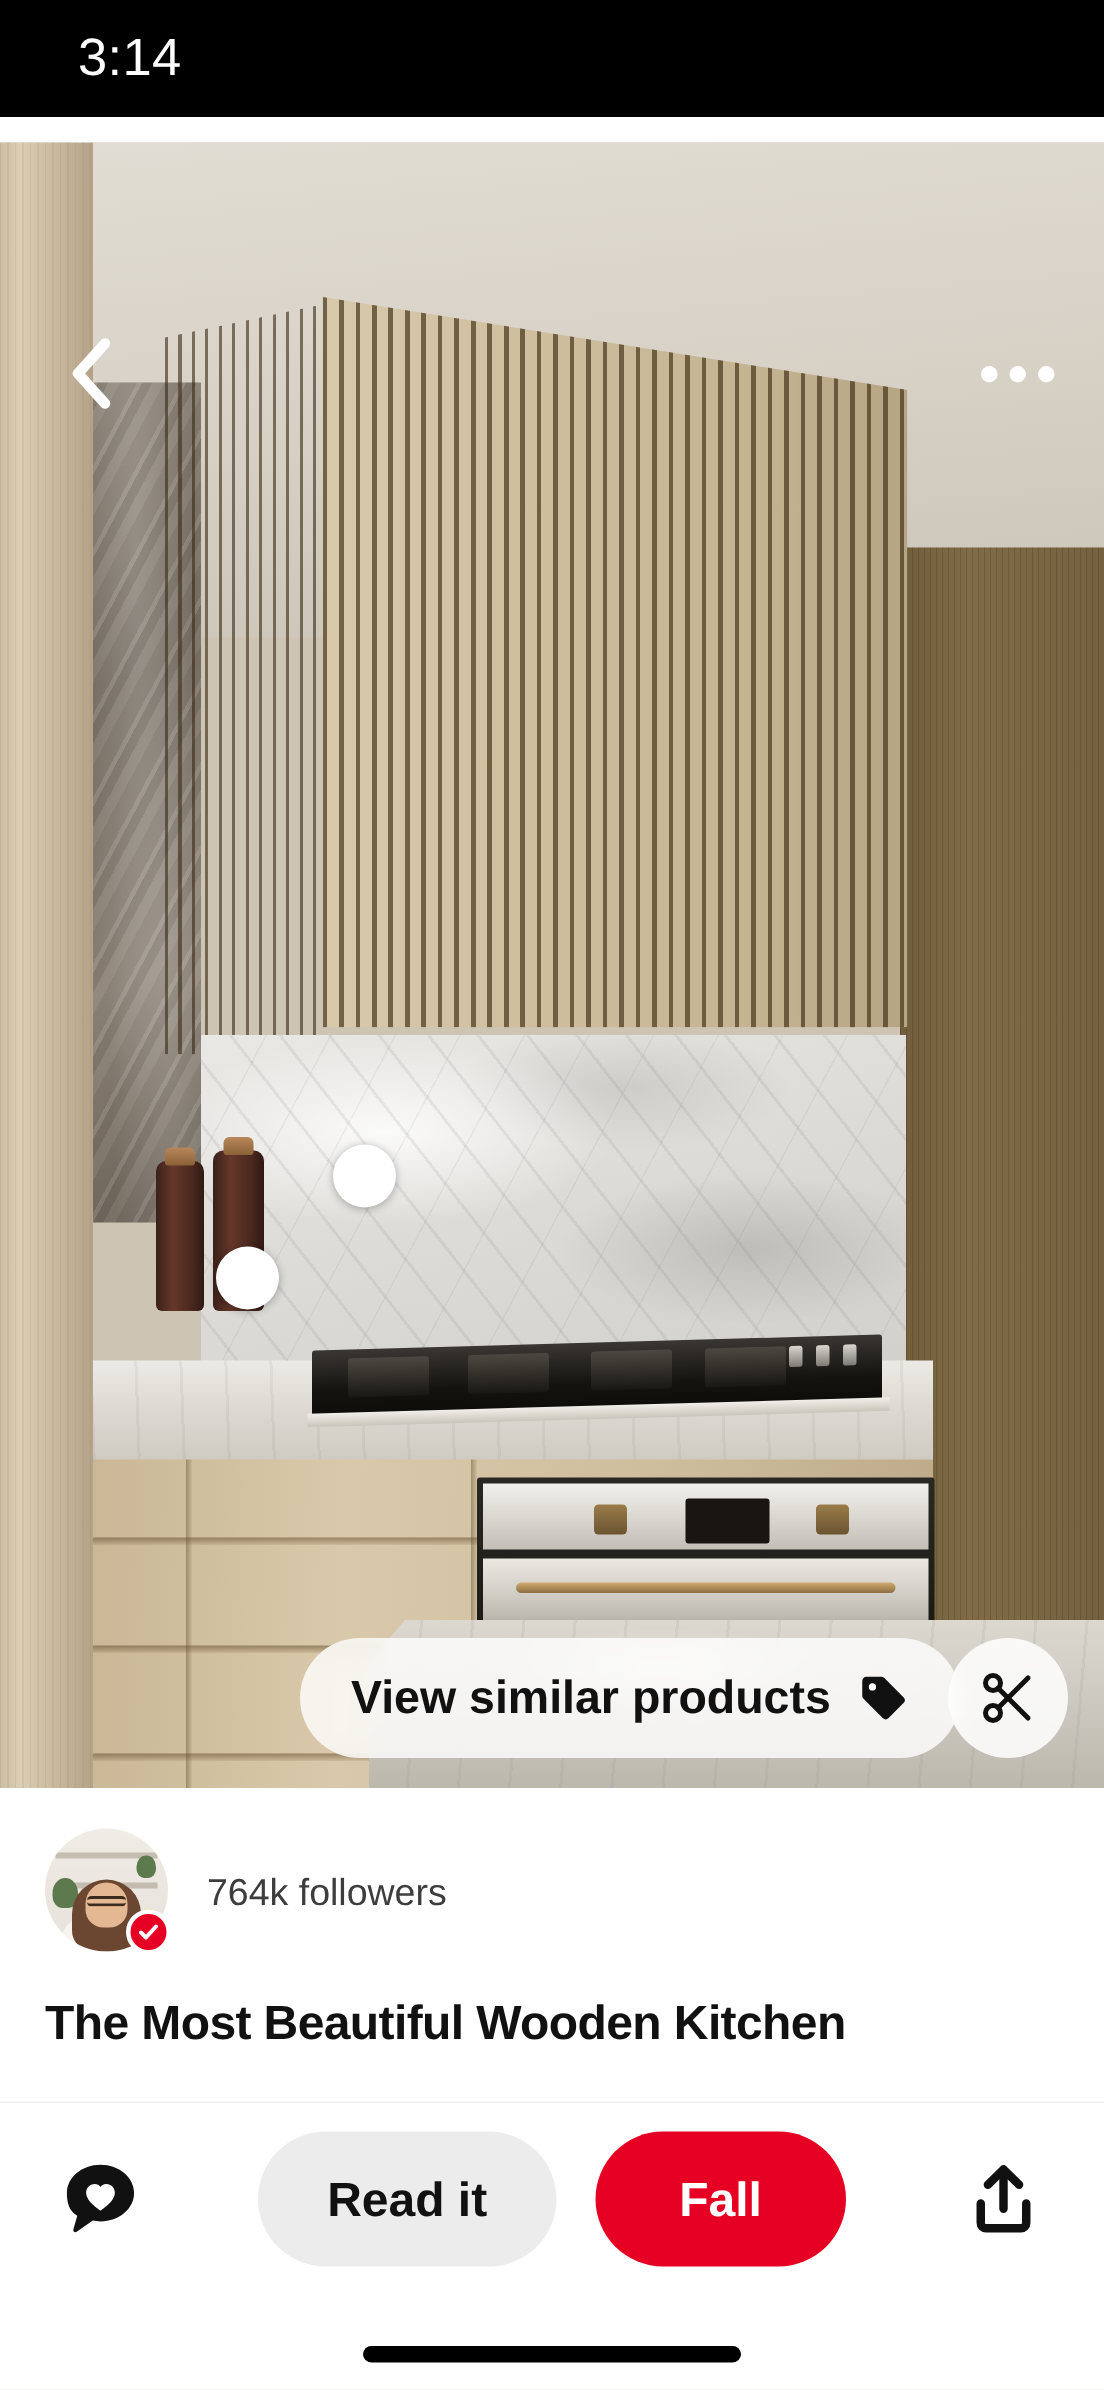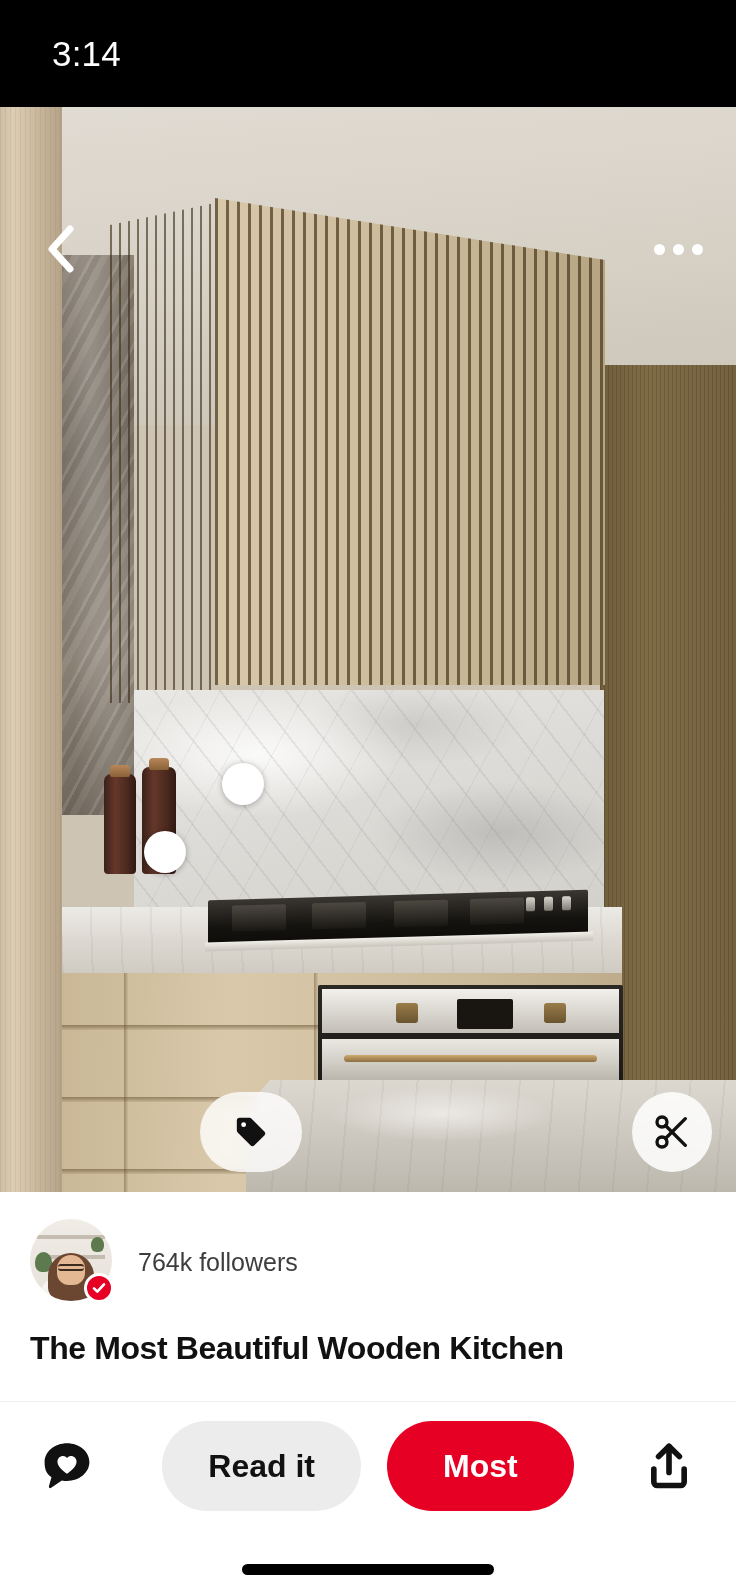--- a/index.html
+++ b/index.html
@@ -12,21 +12,21 @@
   }
   #app {
     position: relative;
     width: 736px; height: 1593px;
     background: #ffffff;
   }
 
   
   .status-bar {
     position: absolute; top: 0; left: 0;
-    width: 736px; height: 107px;
+    width: 736px; height: 78px;
     background: #000000;
     display: flex; align-items: center;
     justify-content: space-between;
     padding: 0 48px 0 52px;
     z-index: 60;
   }
   .status-time {
     color: #ffffff;
     font-size: 35px;
     font-weight: 500;
@@ -514,20 +514,21 @@
         <path d="M25 4 L7 24 L25 44" fill="none" stroke="#ffffff" stroke-width="7" stroke-linecap="round" stroke-linejoin="round"></path>
       </svg>
     </div>
     <div class="more-btn">
       <span></span>
       <span></span>
       <span></span>
     </div>
 
     <div class="similar-pill">
+      <span class="label">View similar products</span>
       <svg width="34" height="34" viewBox="0 0 24 24">
         <path d="M21.4 11.6 12.4 2.6A2 2 0 0 0 11 2H4a2 2 0 0 0-2 2v7a2 2 0 0 0 .6 1.4l9 9a2 2 0 0 0 2.8 0l7-7a2 2 0 0 0 0-2.8z" fill="#111111"></path>
         <circle cx="6.8" cy="6.8" r="1.7" fill="#ffffff"></circle>
       </svg>
     </div>
     <div class="scissors-btn">
       <svg width="40" height="40" viewBox="0 0 24 24">
         <circle cx="6" cy="6" r="3" fill="none" stroke="#111111" stroke-width="2"></circle>
         <circle cx="6" cy="18" r="3" fill="none" stroke="#111111" stroke-width="2"></circle>
         <line x1="20" y1="4" x2="8.1" y2="15.9" stroke="#111111" stroke-width="2" stroke-linecap="round"></line>
@@ -564,21 +565,21 @@
 
   <div class="action-bar">
     <div class="react-btn">
       <svg width="56" height="56" viewBox="0 0 24 24">
         <path d="M12 2.2c5.3 0 9.6 3.6 9.6 8.1s-4.3 8.1-9.6 8.1c-.8 0-1.5-.08-2.2-.23l-4.6 3.2c-.5.35-1.1-.1-.95-.68l1.1-3.9C3 15.3 2.4 13.2 2.4 10.3c0-4.5 4.3-8.1 9.6-8.1z" fill="#111111"></path>
         <path d="M12 15.3s-4.1-2.5-4.1-5.1c0-1.5 1.1-2.5 2.4-2.5.9 0 1.5.5 1.7.9.2-.4.8-.9 1.7-.9 1.3 0 2.4 1 2.4 2.5 0 2.6-4.1 5.1-4.1 5.1z" fill="#ffffff"></path>
       </svg>
     </div>
     <div class="bar-spacer-l"></div>
     <button class="readit-btn">Read it</button>
-    <button class="save-btn">Most</button>
+    <button class="save-btn">Fall</button>
     <div class="bar-spacer-r"></div>
     <div class="share-btn">
       <svg width="52" height="52" viewBox="0 0 24 24">
         <path d="M12 3 L12 15" stroke="#111111" stroke-width="2.6" stroke-linecap="round"></path>
         <path d="M7.2 7.6 L12 2.9 L16.8 7.6" fill="none" stroke="#111111" stroke-width="2.6" stroke-linecap="round" stroke-linejoin="round"></path>
         <path d="M5 13.4 V19.4 A1.6 1.6 0 0 0 6.6 21 H17.4 A1.6 1.6 0 0 0 19 19.4 V13.4" fill="none" stroke="#111111" stroke-width="2.6" stroke-linecap="round" stroke-linejoin="round"></path>
       </svg>
     </div>
   </div>
 

